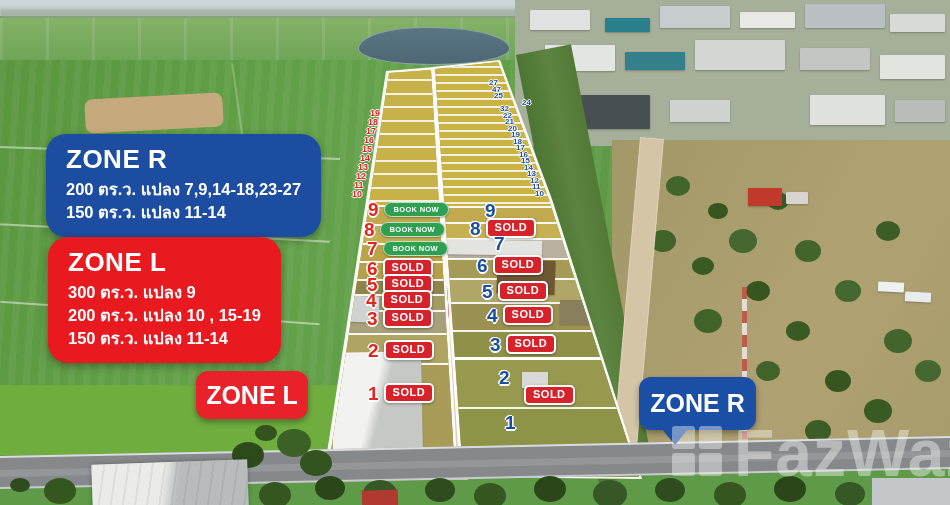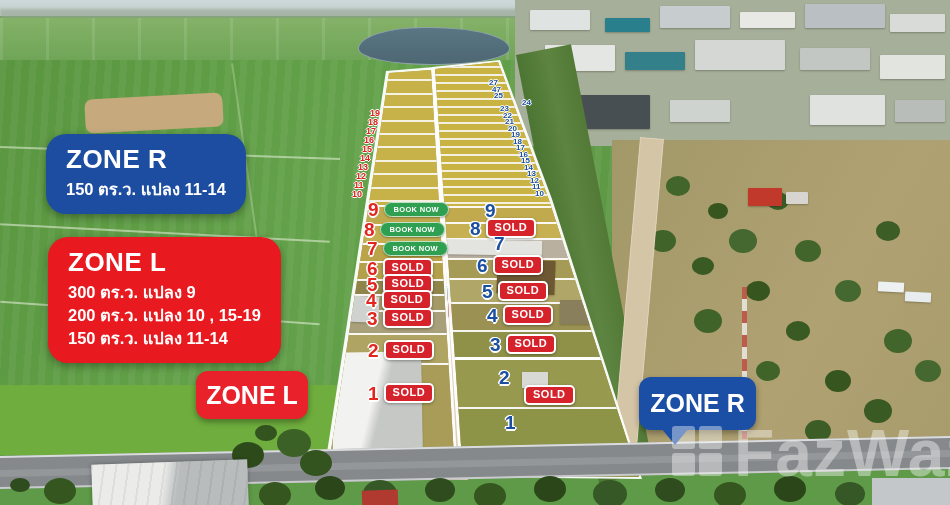--- a/index.html
+++ b/index.html
@@ -191,21 +191,21 @@
   <span class="snum red" style="left:360px;top:154px;">14</span>
   <span class="snum red" style="left:358px;top:163px;">13</span>
   <span class="snum red" style="left:356px;top:172px;">12</span>
   <span class="snum red" style="left:354px;top:181px;">11</span>
   <span class="snum red" style="left:352px;top:190px;">10</span>
 
   <span class="snum blue" style="left:489px;top:79px;">27</span>
   <span class="snum blue" style="left:492px;top:86px;">47</span>
   <span class="snum blue" style="left:494px;top:92px;">25</span>
   <span class="snum blue" style="left:522px;top:99px;">24</span>
-  <span class="snum blue" style="left:500px;top:105px;">23</span>
+  <span class="snum blue" style="left:500px;top:105px;">32</span>
   <span class="snum blue" style="left:503px;top:112px;">22</span>
   <span class="snum blue" style="left:505px;top:118px;">21</span>
   <span class="snum blue" style="left:508px;top:125px;text-align:center;">20</span>
   <span class="snum blue" style="left:511px;top:131px;">19</span>
   <span class="snum blue" style="left:513px;top:138px;">18</span>
   <span class="snum blue" style="left:516px;top:144px;">17</span>
   <span class="snum blue" style="left:519px;top:151px;">16</span>
   <span class="snum blue" style="left:521px;top:157px;">15</span>
   <span class="snum blue" style="left:524px;top:164px;">14</span>
   <span class="snum blue" style="left:527px;top:170px;">13</span>
@@ -275,20 +275,21 @@
   <div class="prow" style="left:490px;top:334px;">
     <span class="pnum blue">3</span>
     <span class="badge sold">SOLD</span>
   </div>
   <span class="pnum blue abs" style="left:499px;top:368px;">2</span>
   <span class="badge sold abs" style="left:524px;top:385px;">SOLD</span>
   <span class="pnum blue abs" style="left:505px;top:413px;">1</span>
 
   <div class="info blue">
     <div class="ttl">ZONE R</div>
+    <div class="ln">200 ตร.ว. แปลง 7,9,14-18,23-27</div>
     <div class="ln">150 ตร.ว.  แปลง 11-14</div>
   </div>
   <div class="info red">
     <div class="ttl">ZONE L</div>
     <div class="ln">300 ตร.ว. แปลง 9</div>
     <div class="ln">200 ตร.ว. แปลง 10 , 15-19</div>
     <div class="ln">150 ตร.ว.  แปลง 11-14</div>
   </div>
 
   <div class="marker red">ZONE L</div>

